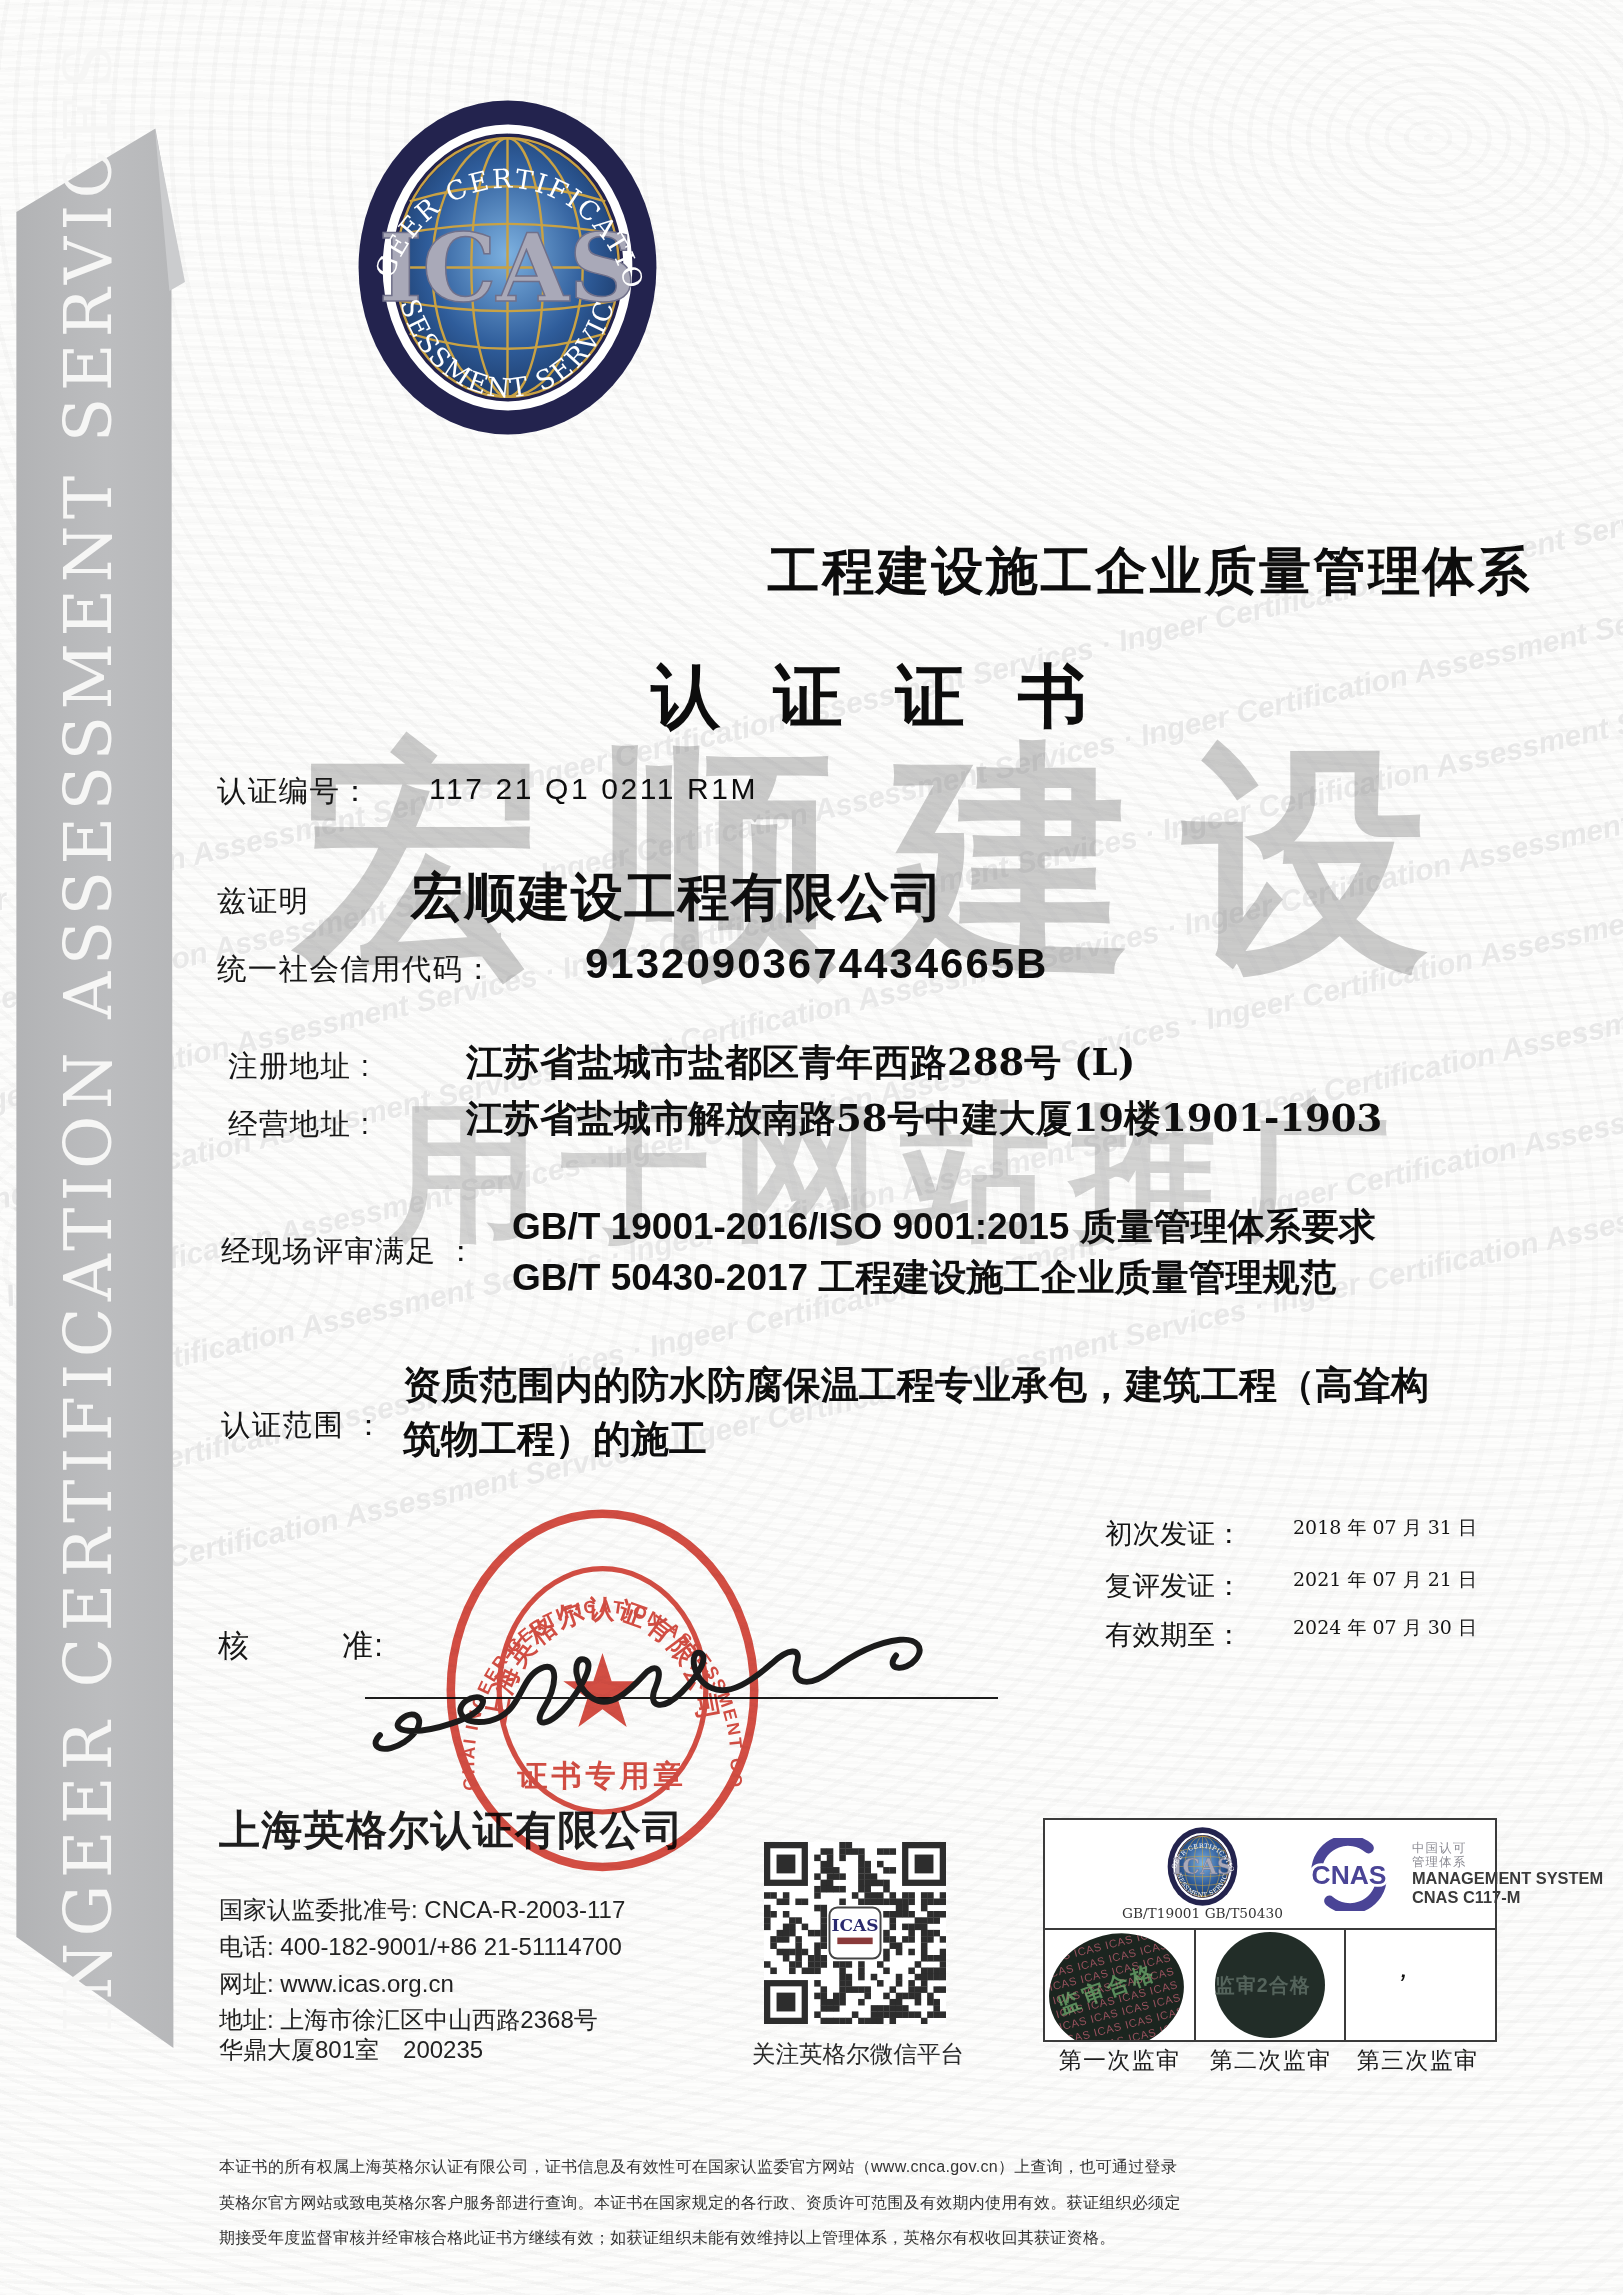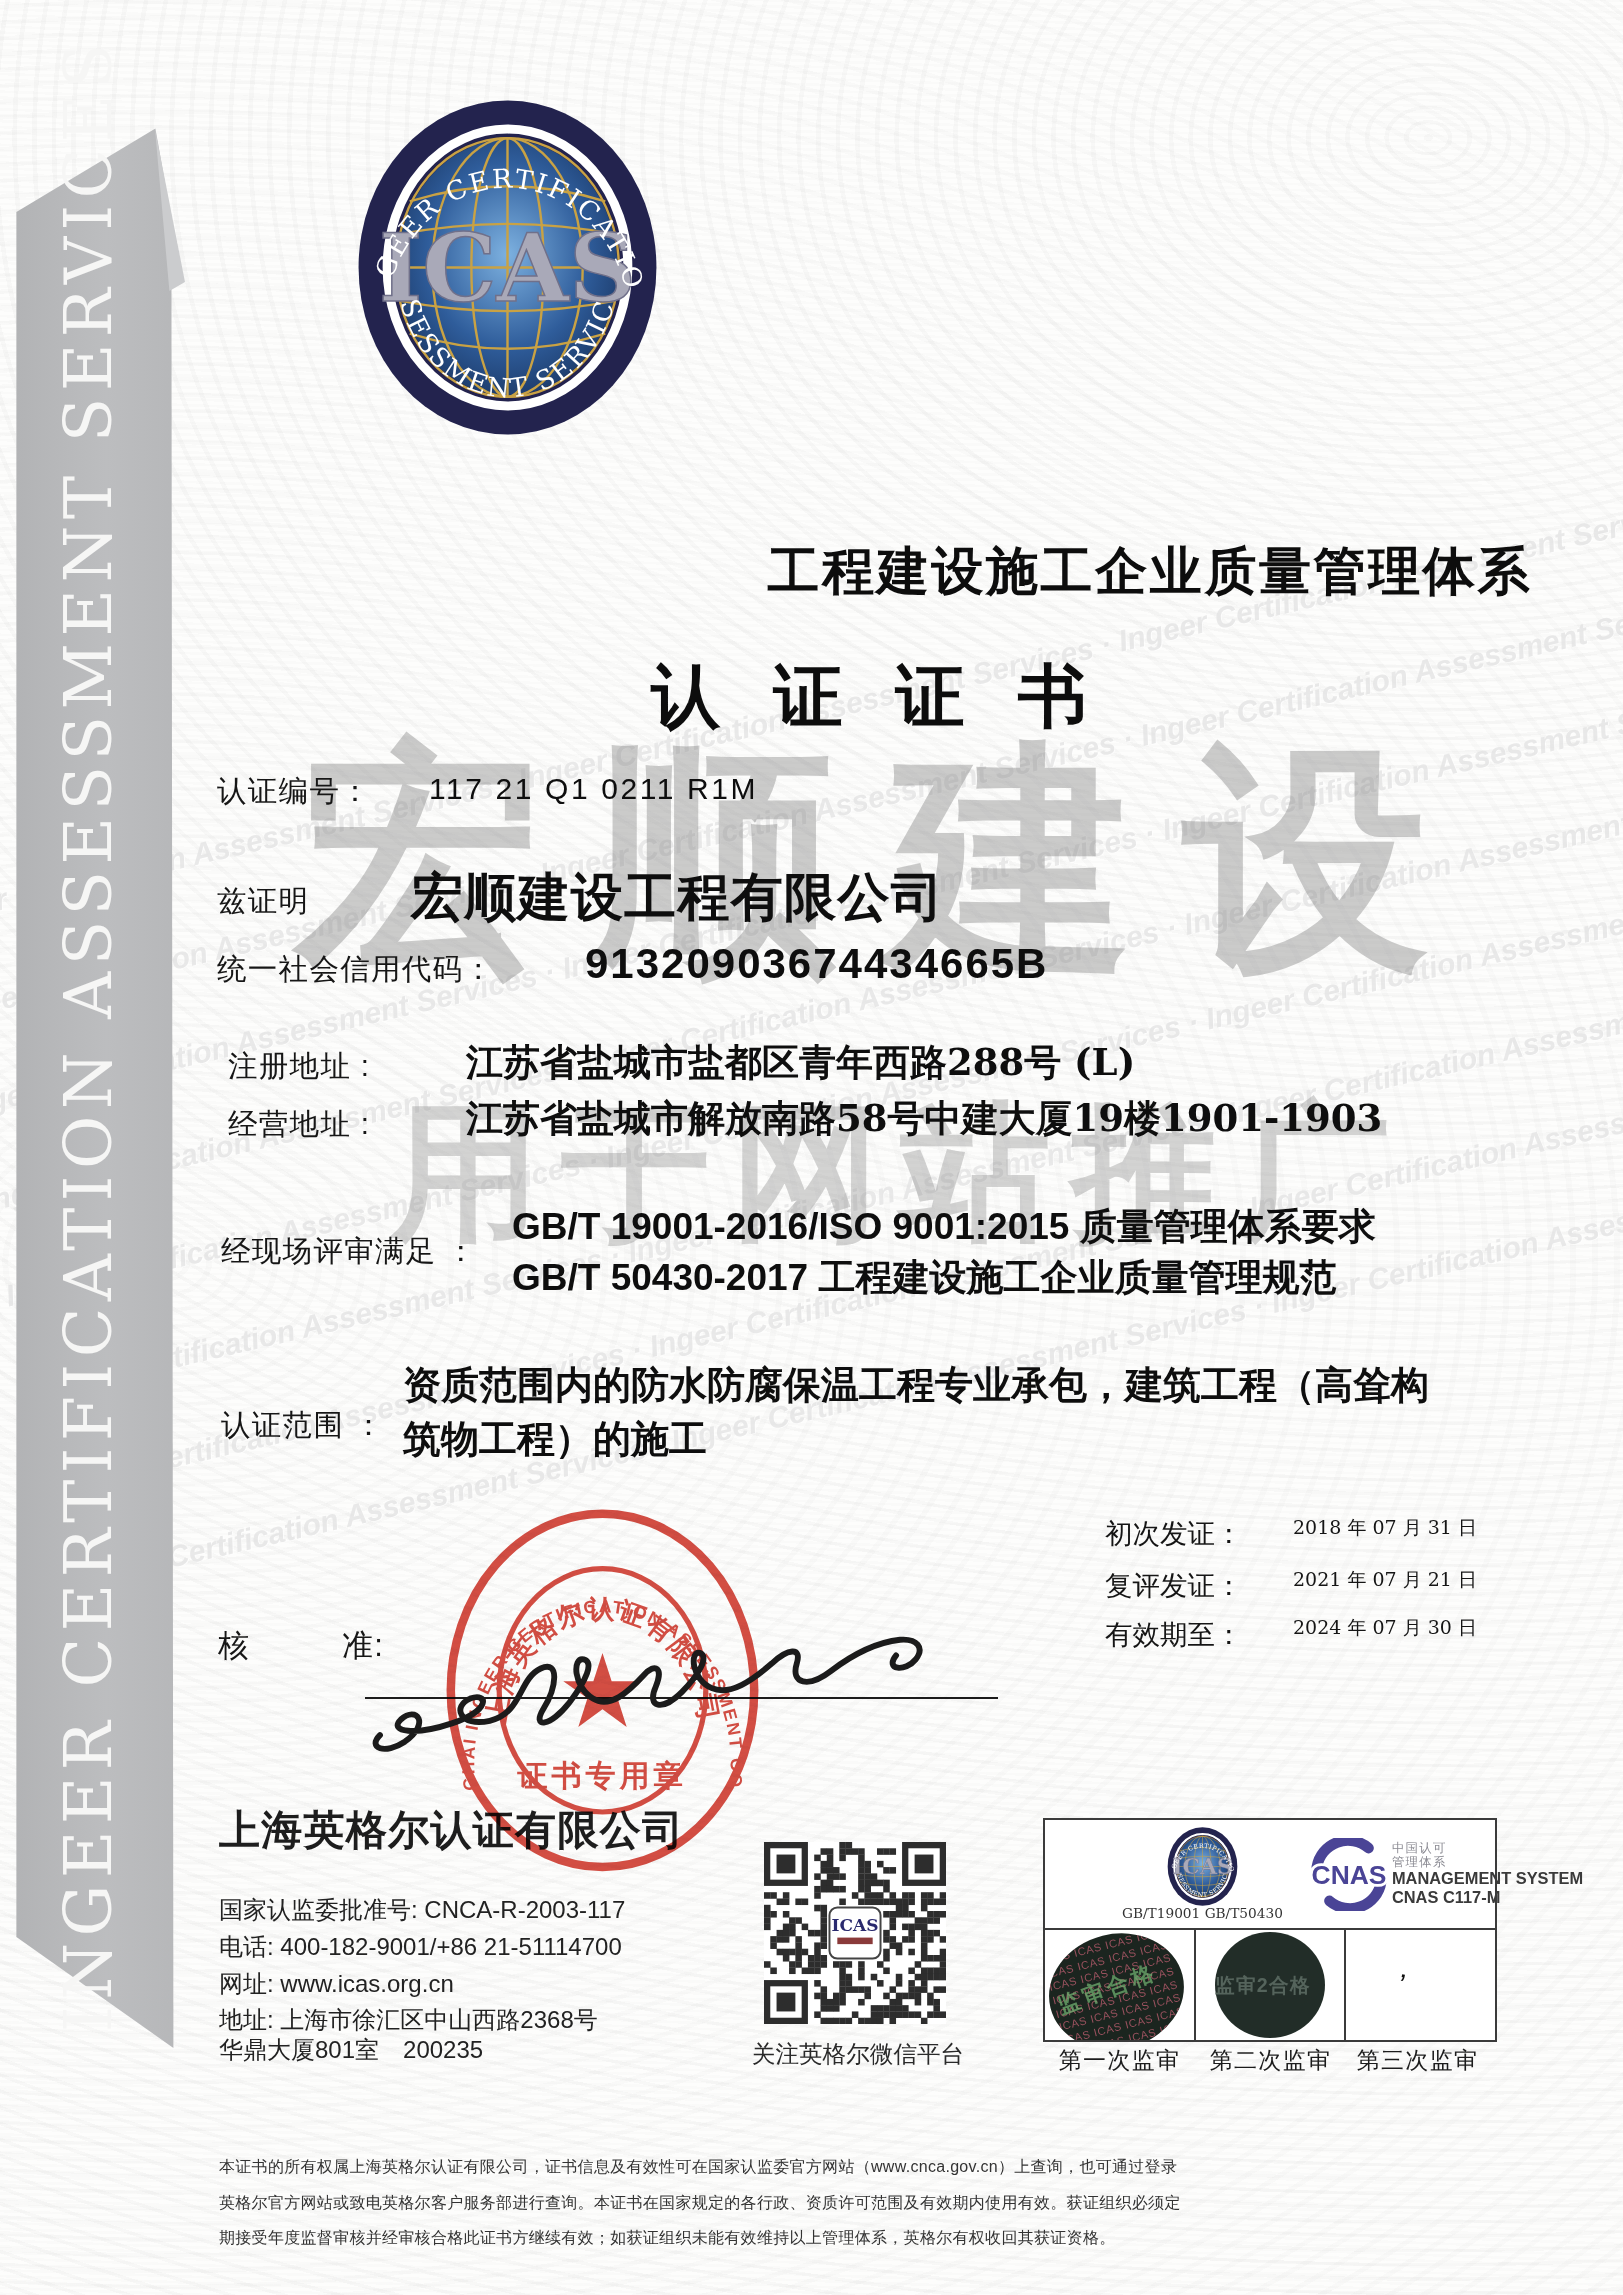--- a/index.html
+++ b/index.html
@@ -81,21 +81,21 @@
   .issuer-line{position:absolute;left:219px;z-index:3;font-size:24px;color:#222;}
   
   .qr{position:absolute;left:764px;top:1842px;z-index:3;}
   .qr-caption{position:absolute;left:740px;top:2038px;width:236px;text-align:center;z-index:3;font-size:23.6px;color:#2a2a2a;}
   
   .acc-top{position:absolute;left:1043px;top:1818px;width:450px;height:108px;z-index:3;
     border:2.6px solid #3b3b3b;background:#fff;display:flex;align-items:center;}
   .acc-icas{margin-left:77px;display:flex;flex-direction:column;align-items:center;}
   .acc-icas-cap{font-size:13.7px;color:#333;font-family:"DejaVu Serif",serif;margin-top:-1.3px;white-space:nowrap;}
   .acc-cnas{margin-left:25px;display:flex;align-items:center;}
-  .cnas-txt{margin-left:2px;line-height:1.15;}
+  .cnas-txt{margin-left:22px;line-height:1.15;}
   .cnas-cn{font-size:12.4px;color:#8a8a92;letter-spacing:1.3px;}
   .cnas-en{font-size:16.4px;color:#3a3a3a;font-weight:600;white-space:nowrap;}
   .acc-table{position:absolute;left:1043px;top:1928px;width:450px;height:110px;z-index:3;
     border:2.6px solid #3b3b3b;background:#fff;display:flex;}
   .acc-cell{flex:1;border-right:2.6px solid #3b3b3b;position:relative;display:flex;align-items:center;justify-content:center;overflow:hidden;}
   .acc-cell:last-child{border-right:none;}
   .sticker1{width:136px;height:115px;border-radius:50%;background:#1b251f;transform:rotate(-14deg) translate(-3.9px,5.2px);
     position:relative;overflow:hidden;}
   .sticker1-txt{position:absolute;inset:0;font-size:11px;line-height:13.7px;color:#b05a6a;
     word-break:break-all;padding:3.9px;opacity:.85;letter-spacing:0.7px;}

